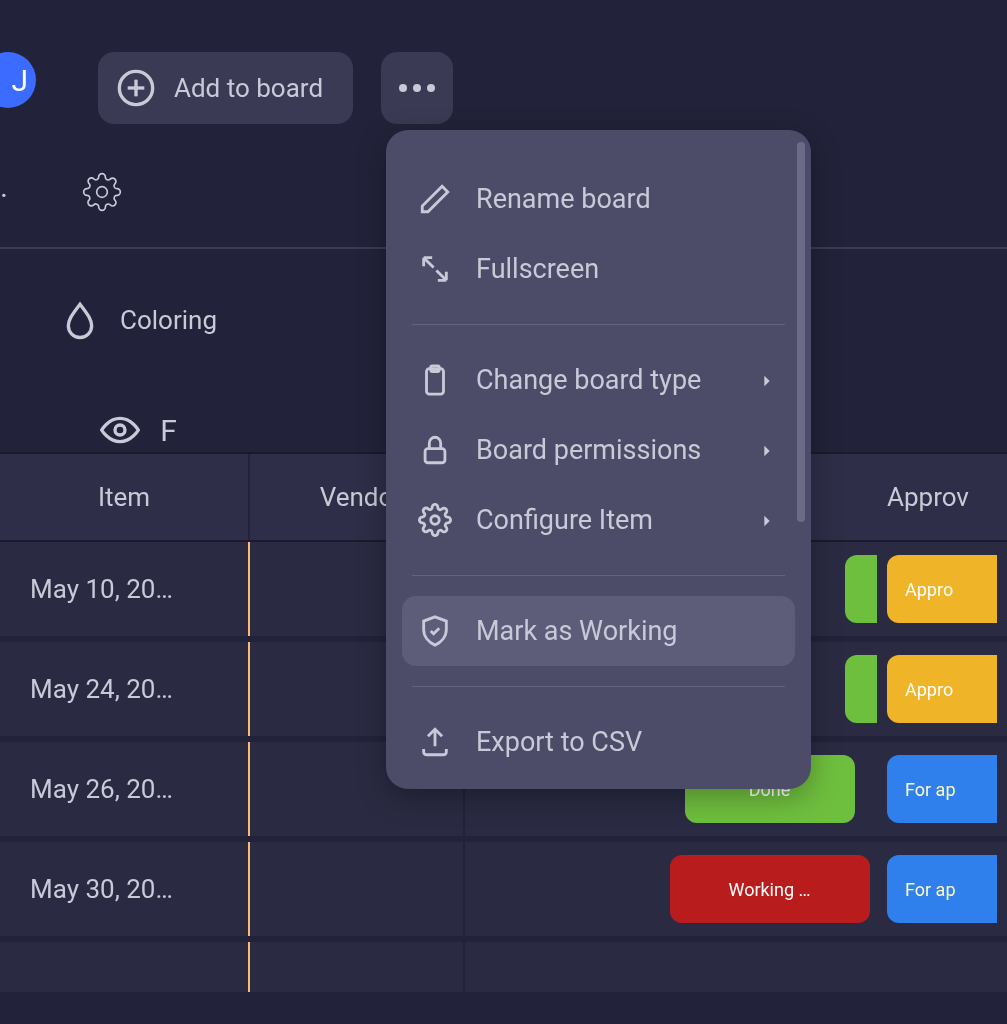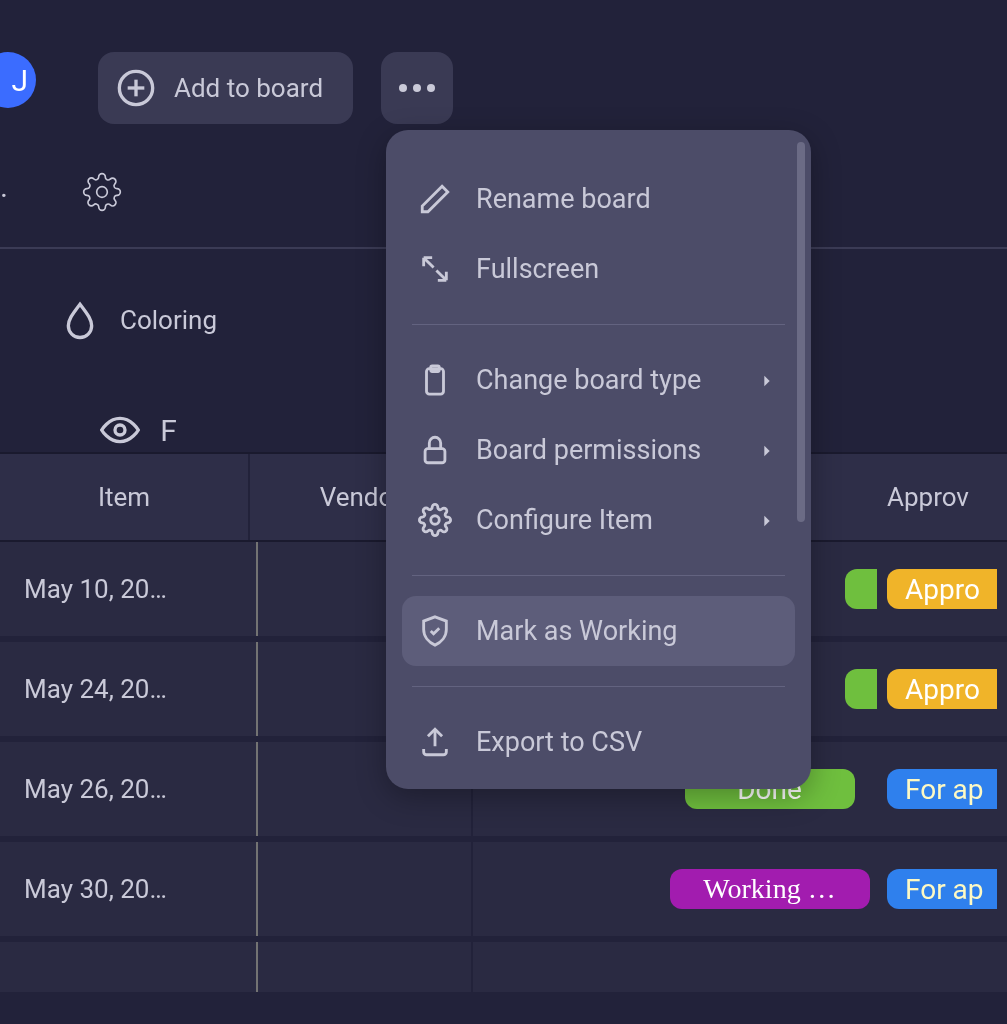--- a/index.html
+++ b/index.html
@@ -129,43 +129,43 @@
   .col-status { width: 215px; }
   .col-approve { width: 130px; text-align:left; padding-left: 10px; display:flex; align-items:center;}
 
   .trow {
     display:flex;
     height: 100px;
     align-items:center;
     background:#2a2a42;
     border-bottom: 6px solid #22223a;
   }
-  .trow .cell-date { width: 250px; padding-left:16px; overflow:hidden; white-space:nowrap; text-overflow:ellipsis; border-right:2px solid #737373; height:100%; display:flex; align-items:center;margin-left:8px;}
+  .trow .cell-date { width: 250px; padding-left:30px; overflow:hidden; white-space:nowrap; text-overflow:ellipsis; border-right:2px solid #fdba74; height:100%; display:flex; align-items:center;}
   .trow .cell-vendor { width: 215px; border-right:2px solid #22223a; height:100%; }
   .trow .cell-mid { flex:1; }
   .trow .cell-status { width:215px; display:flex; align-items:center; justify-content:center; }
   .trow .cell-approve { width:130px; display:flex; align-items:center; padding-left:10px; }
 
   .pill {
-    height: 40px;
+    height: 68px;
     border-radius: 12px;
     display:flex; align-items:center; justify-content:center;
     color:#fff;
-    font-size: 28px;
+    font-size: 18px;
     padding: 0 22px;
     white-space: nowrap;
     overflow:hidden;
     text-overflow:ellipsis;
     max-width: 100%;
   }
   .pill.green { background:#6fbf3e; color:#fff; width:170px;}
   .pill.green-blank { background:#6fbf3e; width:32px; padding:0;}
   .pill.yellow { background:#f0b429; color:#fff; border-radius:12px 0 0 12px; width:110px; justify-content:flex-start; padding-left:18px;}
   .pill.blue { background:#2f80ed; color:#fef9c3; border-radius:12px 0 0 12px; width:110px; justify-content:flex-start; padding-left:18px;}
-  .pill.purple { background:#a21caf; color:#fff; width:200px;font-family:Liberation Serif, serif;}
+  .pill.purple { background:#b91c1c; color:#fff; width:200px;}
 
   .trow.empty { height: 56px; }
 
   
   .menu {
     position: absolute;
     top: 130px;
     left: 386px;
     width: 425px;
     background: #4c4c68;

